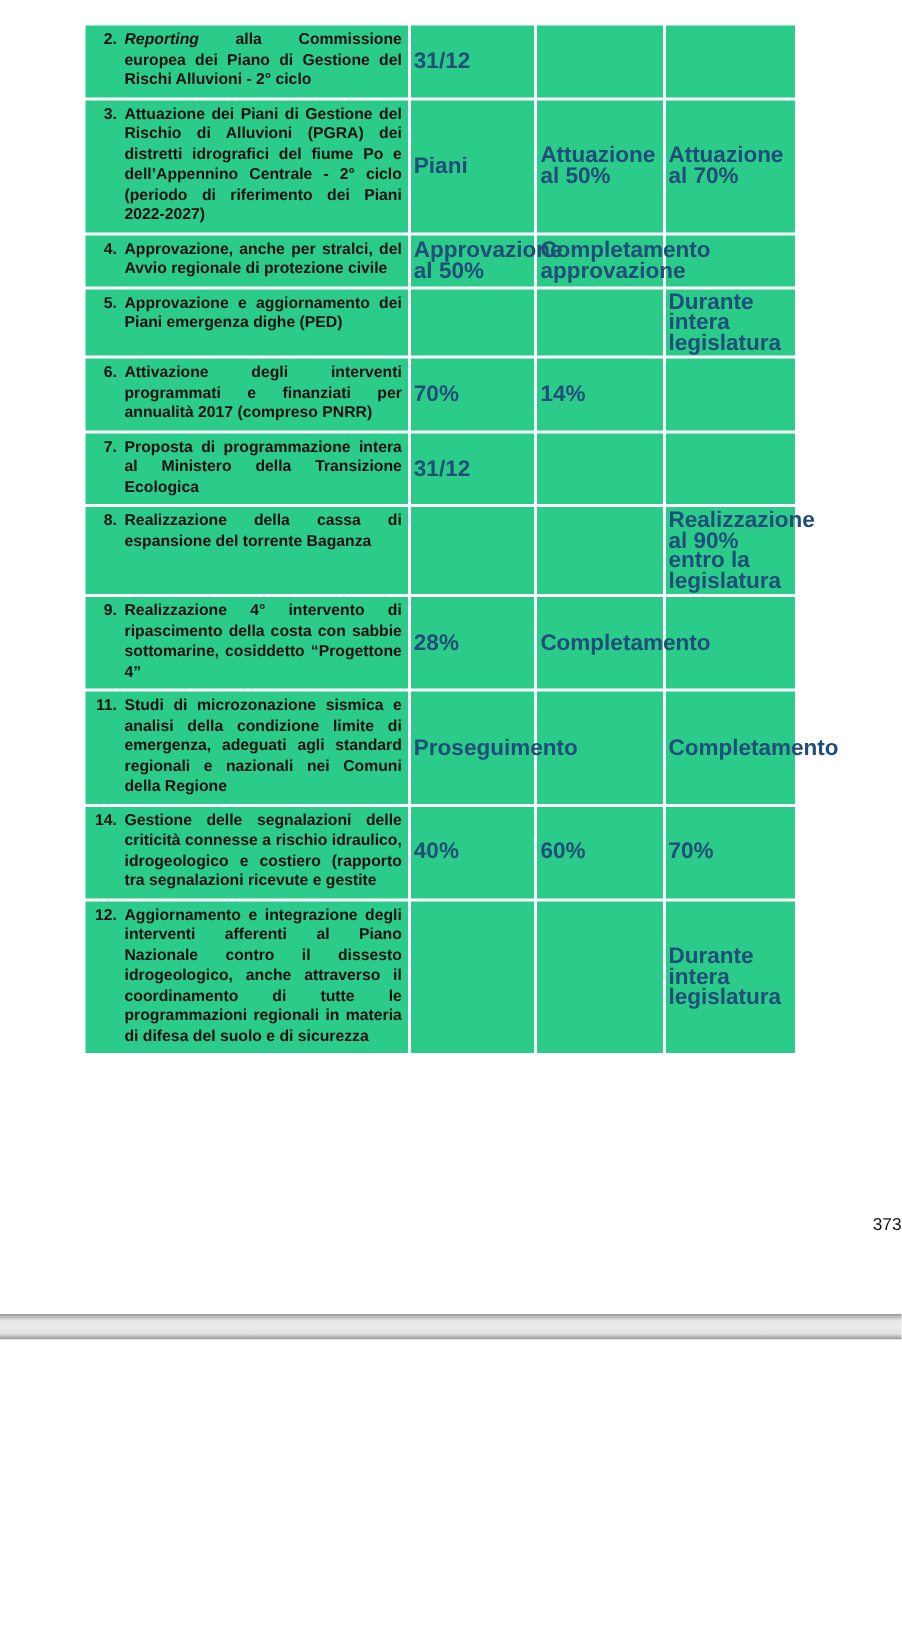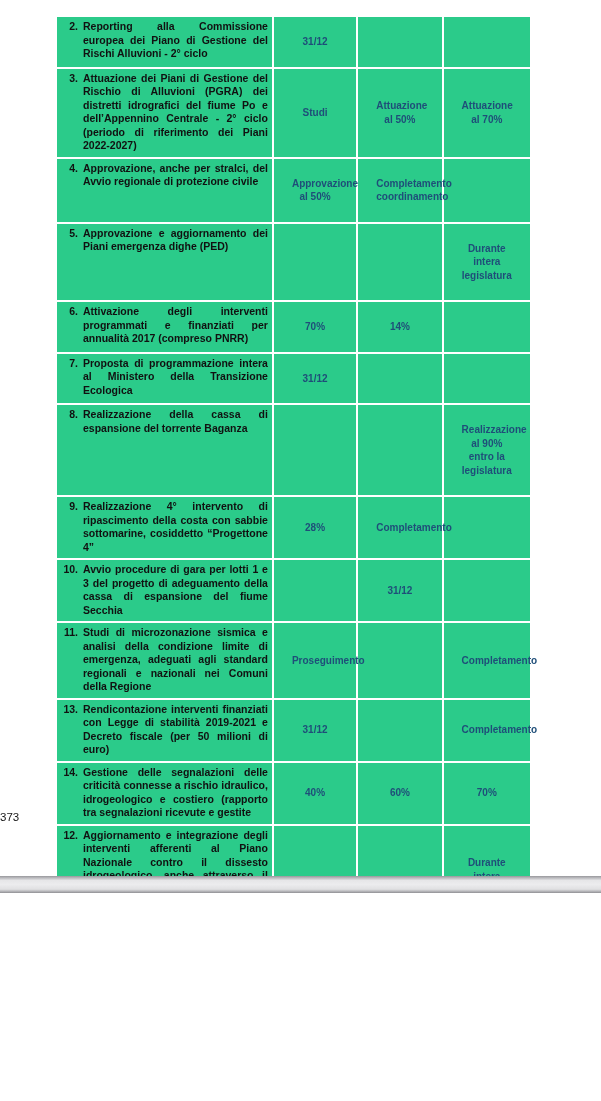--- a/index.html
+++ b/index.html
@@ -80,39 +80,38 @@
     white-space: nowrap;
   }
   .txt {
     flex: 1 1 auto;
     text-align: justify;
     font-size: 10.5px;
     line-height: 13.5px;
     font-weight: 700;
     color: var(--ink);
   }
-  .txt .it { }
+  .txt .it { font-style: italic; }
 
   td.val {
     vertical-align: middle;
-    text-align: center;
-    padding: 18px;
-    font-size: 10px;
+    padding: 2px;
+    font-size: 15px;
     line-height: 13.5px;
     font-weight: 700;
     color: var(--blue);
   }
 
   
   .page-number {
     position: absolute;
     top: 811px;
     left: 0;
     width: 601px;
-    text-align: left;
+    text-align: right;
     font-size: 11.5px;
     font-weight: 400;
     color: #161616;
   }
 </style>
 </head>
 <body>
 
 <section class="page" id="page-1">
   <table class="doc-table" id="table-1">
@@ -134,33 +133,33 @@
           <td class="val"></td>
           <td class="val"></td>
         </tr>
         <tr>
           <td class="desc">
             <div class="desc-inner">
               <span class="num">3.</span>
               <span class="txt"><span>Attuazione dei Piani di Gestione del Rischio di Alluvioni (PGRA) dei distretti idrografici del fiume Po e dell’Appennino Centrale - 2° ciclo (periodo di riferimento dei Piani 2022-2027)</span></span>
             </div>
           </td>
-          <td class="val">Studi</td>
+          <td class="val">Piani</td>
           <td class="val">Attuazione al 50%</td>
           <td class="val">Attuazione al 70%</td>
         </tr>
         <tr>
           <td class="desc">
             <div class="desc-inner">
               <span class="num">4.</span>
               <span class="txt"><span>Approvazione, anche per stralci, del Avvio regionale di protezione civile</span></span>
             </div>
           </td>
           <td class="val">Approvazione al 50%</td>
-          <td class="val">Completamento coordinamento</td>
+          <td class="val">Completamento approvazione</td>
           <td class="val"></td>
         </tr>
         <tr>
           <td class="desc">
             <div class="desc-inner">
               <span class="num">5.</span>
               <span class="txt"><span>Approvazione e aggiornamento dei Piani emergenza dighe (PED)</span></span>
             </div>
           </td>
           <td class="val"></td>
@@ -207,47 +206,25 @@
               <span class="txt"><span>Realizzazione 4° intervento di ripascimento della costa con sabbie sottomarine, cosiddetto “Progettone 4”</span></span>
             </div>
           </td>
           <td class="val">28%</td>
           <td class="val">Completamento</td>
           <td class="val"></td>
         </tr>
         <tr>
           <td class="desc">
             <div class="desc-inner">
-              <span class="num">10.</span>
-              <span class="txt"><span>Avvio procedure di gara per lotti 1 e 3 del progetto di adeguamento della cassa di espansione del fiume Secchia</span></span>
-            </div>
-          </td>
-          <td class="val"></td>
-          <td class="val">31/12</td>
-          <td class="val"></td>
-        </tr>
-        <tr>
-          <td class="desc">
-            <div class="desc-inner">
               <span class="num">11.</span>
               <span class="txt"><span>Studi di microzonazione sismica e analisi della condizione limite di emergenza, adeguati agli standard regionali e nazionali nei Comuni della Regione</span></span>
             </div>
           </td>
           <td class="val">Proseguimento</td>
-          <td class="val"></td>
-          <td class="val">Completamento</td>
-        </tr>
-        <tr>
-          <td class="desc">
-            <div class="desc-inner">
-              <span class="num">13.</span>
-              <span class="txt"><span>Rendicontazione interventi finanziati con Legge di stabilità 2019-2021 e Decreto fiscale (per 50 milioni di euro)</span></span>
-            </div>
-          </td>
-          <td class="val">31/12</td>
           <td class="val"></td>
           <td class="val">Completamento</td>
         </tr>
         <tr>
           <td class="desc">
             <div class="desc-inner">
               <span class="num">14.</span>
               <span class="txt"><span>Gestione delle segnalazioni delle criticità connesse a rischio idraulico, idrogeologico e costiero (rapporto tra segnalazioni ricevute e gestite</span></span>
             </div>
           </td>

